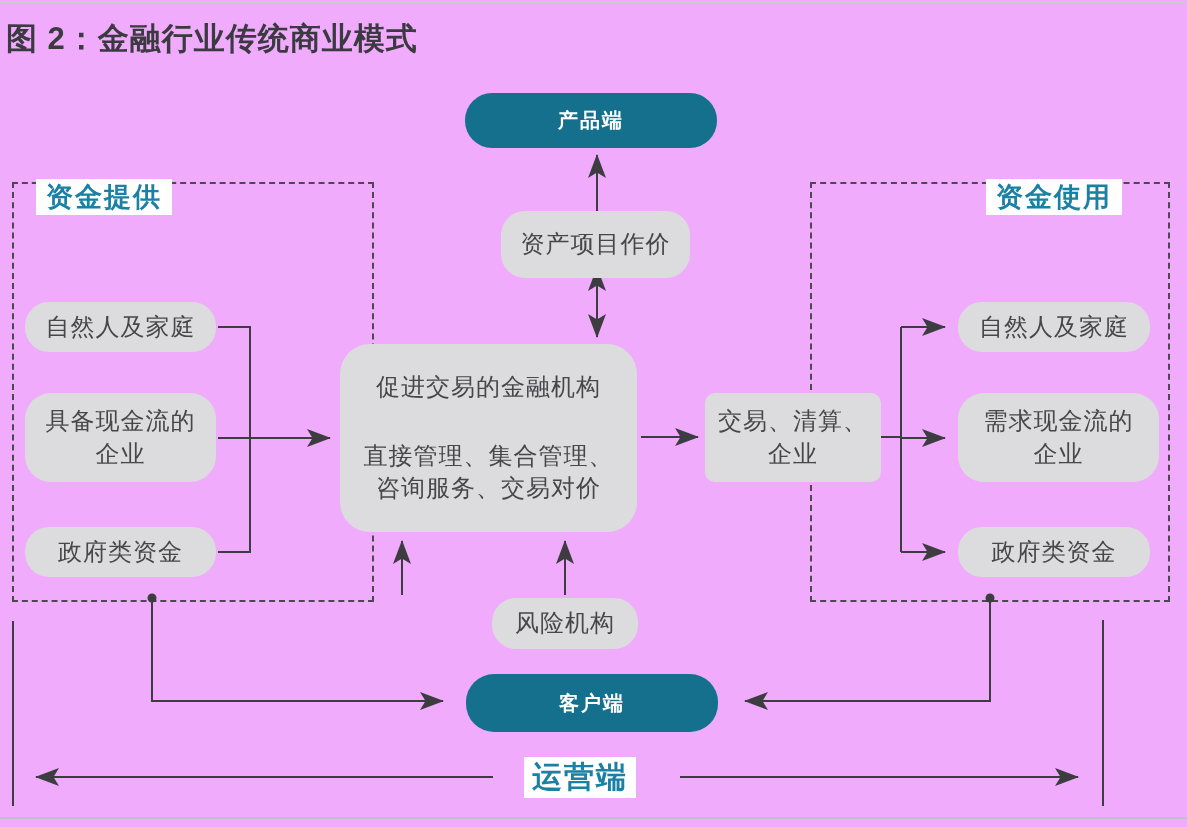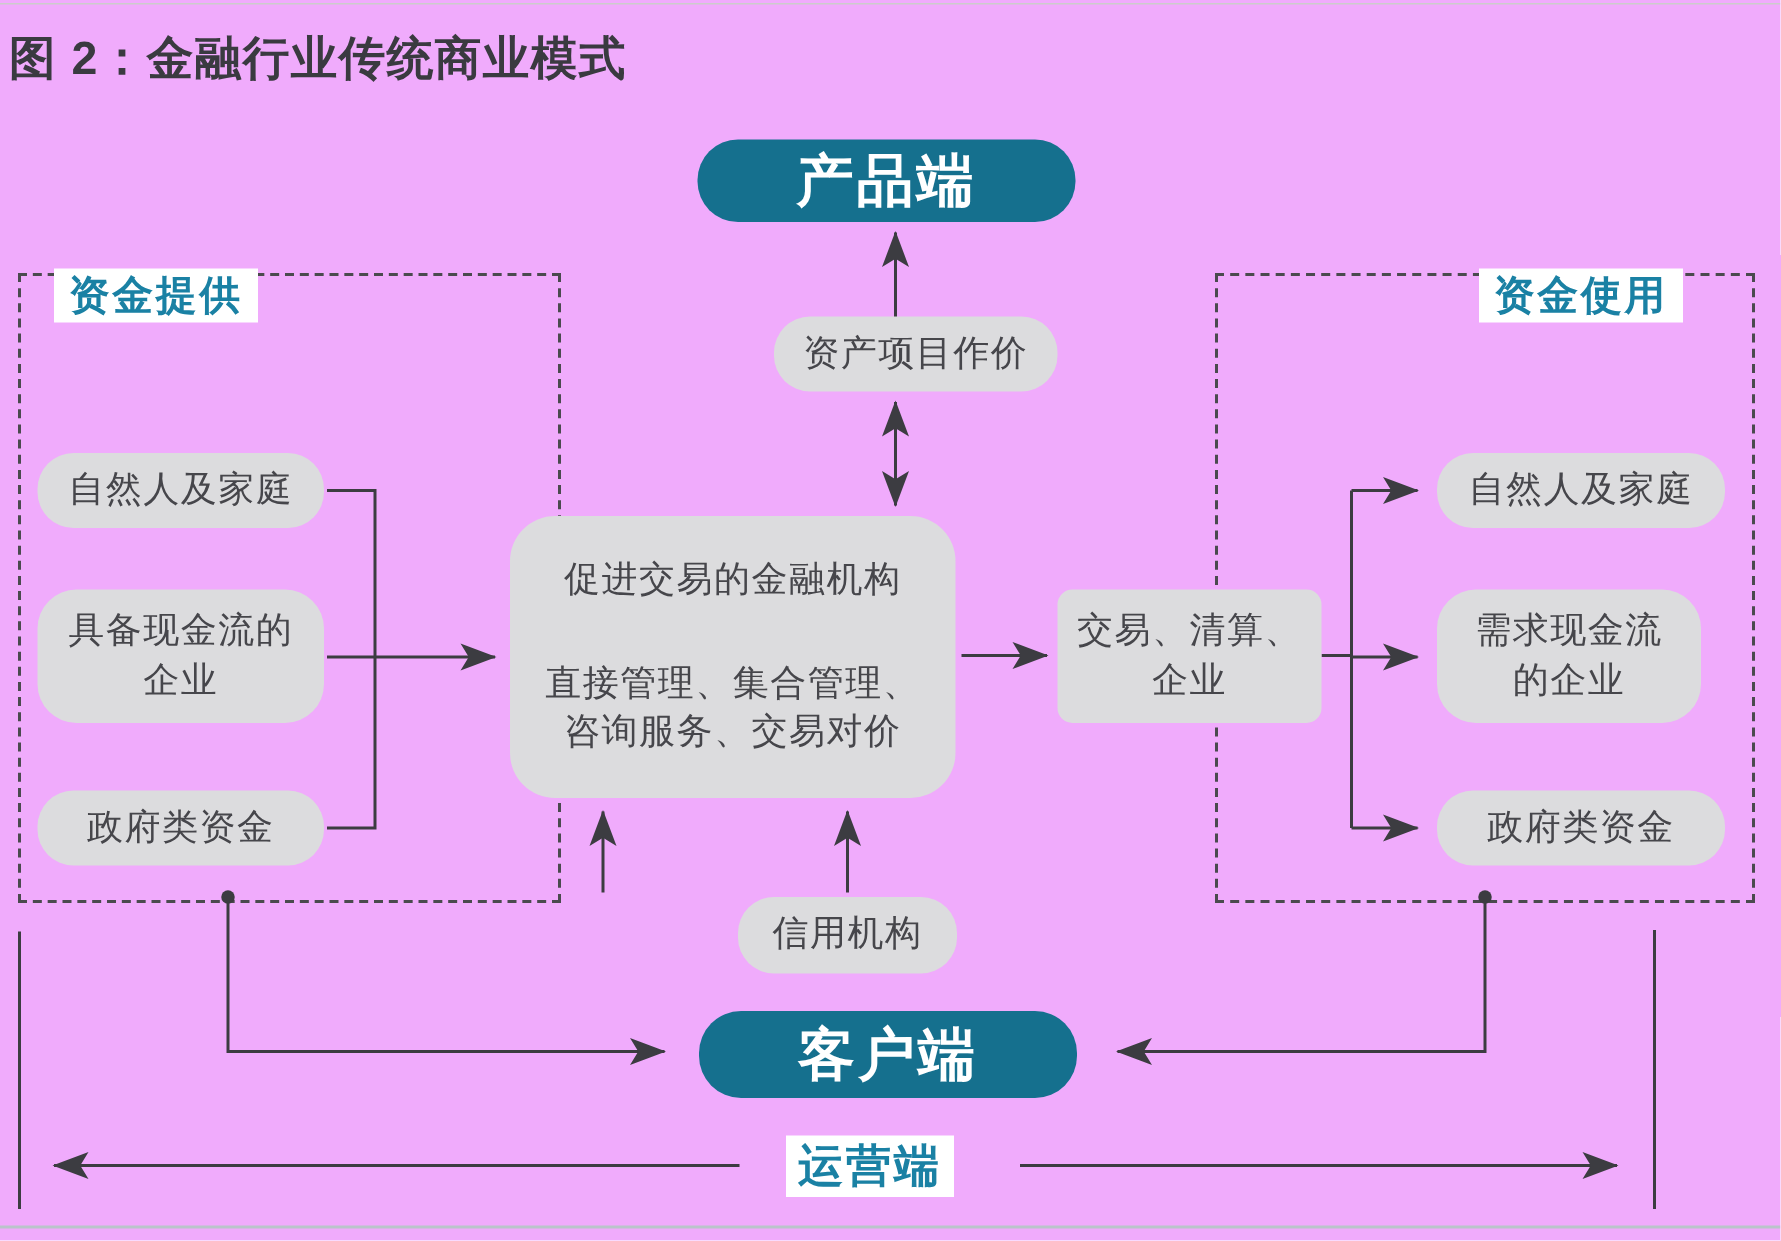--- a/index.html
+++ b/index.html
@@ -9,21 +9,21 @@
   }
   .rule{position:absolute;left:0;width:1187px;}
   .rule.top{top:2px;height:1px;background:#cccccc;}
   .rule.bottom{top:817px;height:2px;background:#b9c4ca;}
   .fig-title{
     position:absolute;left:6px;top:18px;font-size:31px;font-weight:bold;
     color:#3a3a40;letter-spacing:1px;white-space:nowrap;
   }
   .pill{
     position:absolute;display:flex;align-items:center;justify-content:center;
-    background:#15708e;color:#ffffff;font-weight:bold;font-size:38px;
+    background:#15708e;color:#ffffff;font-weight:bold;font-size:20px;
     letter-spacing:2px;z-index:3;
   }
   .gbox{
     position:absolute;display:flex;align-items:center;justify-content:center;
     background:#dcdcde;color:#46464b;font-size:24px;text-align:center;
     line-height:1.35;z-index:2;letter-spacing:1px;
   }
   .dashed{
     position:absolute;border:2px dashed #4a4a4e;z-index:1;
   }
@@ -98,54 +98,54 @@
   <div class="pill" style="left:465px;top:93px;width:252px;height:55px;border-radius:27px;">
     <span>产品端</span>
   </div>
 
   <div class="pill" style="left:466px;top:674px;width:252px;height:58px;border-radius:28px;">
     <span>客户端</span>
   </div>
 
   <div class="op-label" style="left:524px;top:757px;">运营端</div>
 
-  <div class="gbox" style="left:516px;top:211px;width:189px;height:50px;border-radius:24px;justify-content:center;">
+  <div class="gbox" style="left:501px;top:211px;width:189px;height:67px;border-radius:24px;justify-content:center;">
     <span>资产项目作价</span>
   </div>
 
   <div class="gbox" style="left:340px;top:344px;width:297px;height:188px;border-radius:30px;">
     <div class="center-lines">
       <div class="l1">促进交易的金融机构</div>
       <div>直接管理、集合管理、</div>
       <div>咨询服务、交易对价</div>
     </div>
   </div>
 
   <div class="gbox" style="left:705px;top:393px;width:176px;height:89px;border-radius:10px;padding:0 12px;box-sizing:border-box;">
     <span>交易、清算、企业</span>
   </div>
 
 
   <div class="gbox" style="left:492px;top:598px;width:146px;height:51px;border-radius:24px;">
-    <span>信用机构</span>
+    <span>风险机构</span>
   </div>
 
   <div class="gbox" style="left:25px;top:302px;width:191px;height:50px;border-radius:24px;">
     <span>自然人及家庭</span>
   </div>
   <div class="gbox" style="left:25px;top:393px;width:191px;height:89px;border-radius:26px;padding:16px 18px;box-sizing:border-box;">
     <span>具备现金流的企业</span>
   </div>
   <div class="gbox" style="left:25px;top:527px;width:191px;height:50px;border-radius:24px;">
     <span>政府类资金</span>
   </div>
 
   <div class="gbox" style="left:958px;top:302px;width:192px;height:50px;border-radius:24px;">
     <span>自然人及家庭</span>
   </div>
-  <div class="gbox" style="left:958px;top:393px;width:176px;height:89px;border-radius:26px;padding:16px 18px;box-sizing:border-box;">
+  <div class="gbox" style="left:958px;top:393px;width:201px;height:89px;border-radius:26px;padding:16px 18px;box-sizing:border-box;">
     <span>需求现金流的企业</span>
   </div>
   <div class="gbox" style="left:958px;top:527px;width:192px;height:50px;border-radius:24px;">
     <span>政府类资金</span>
   </div>
 
 </div>
 
 </body></html>

